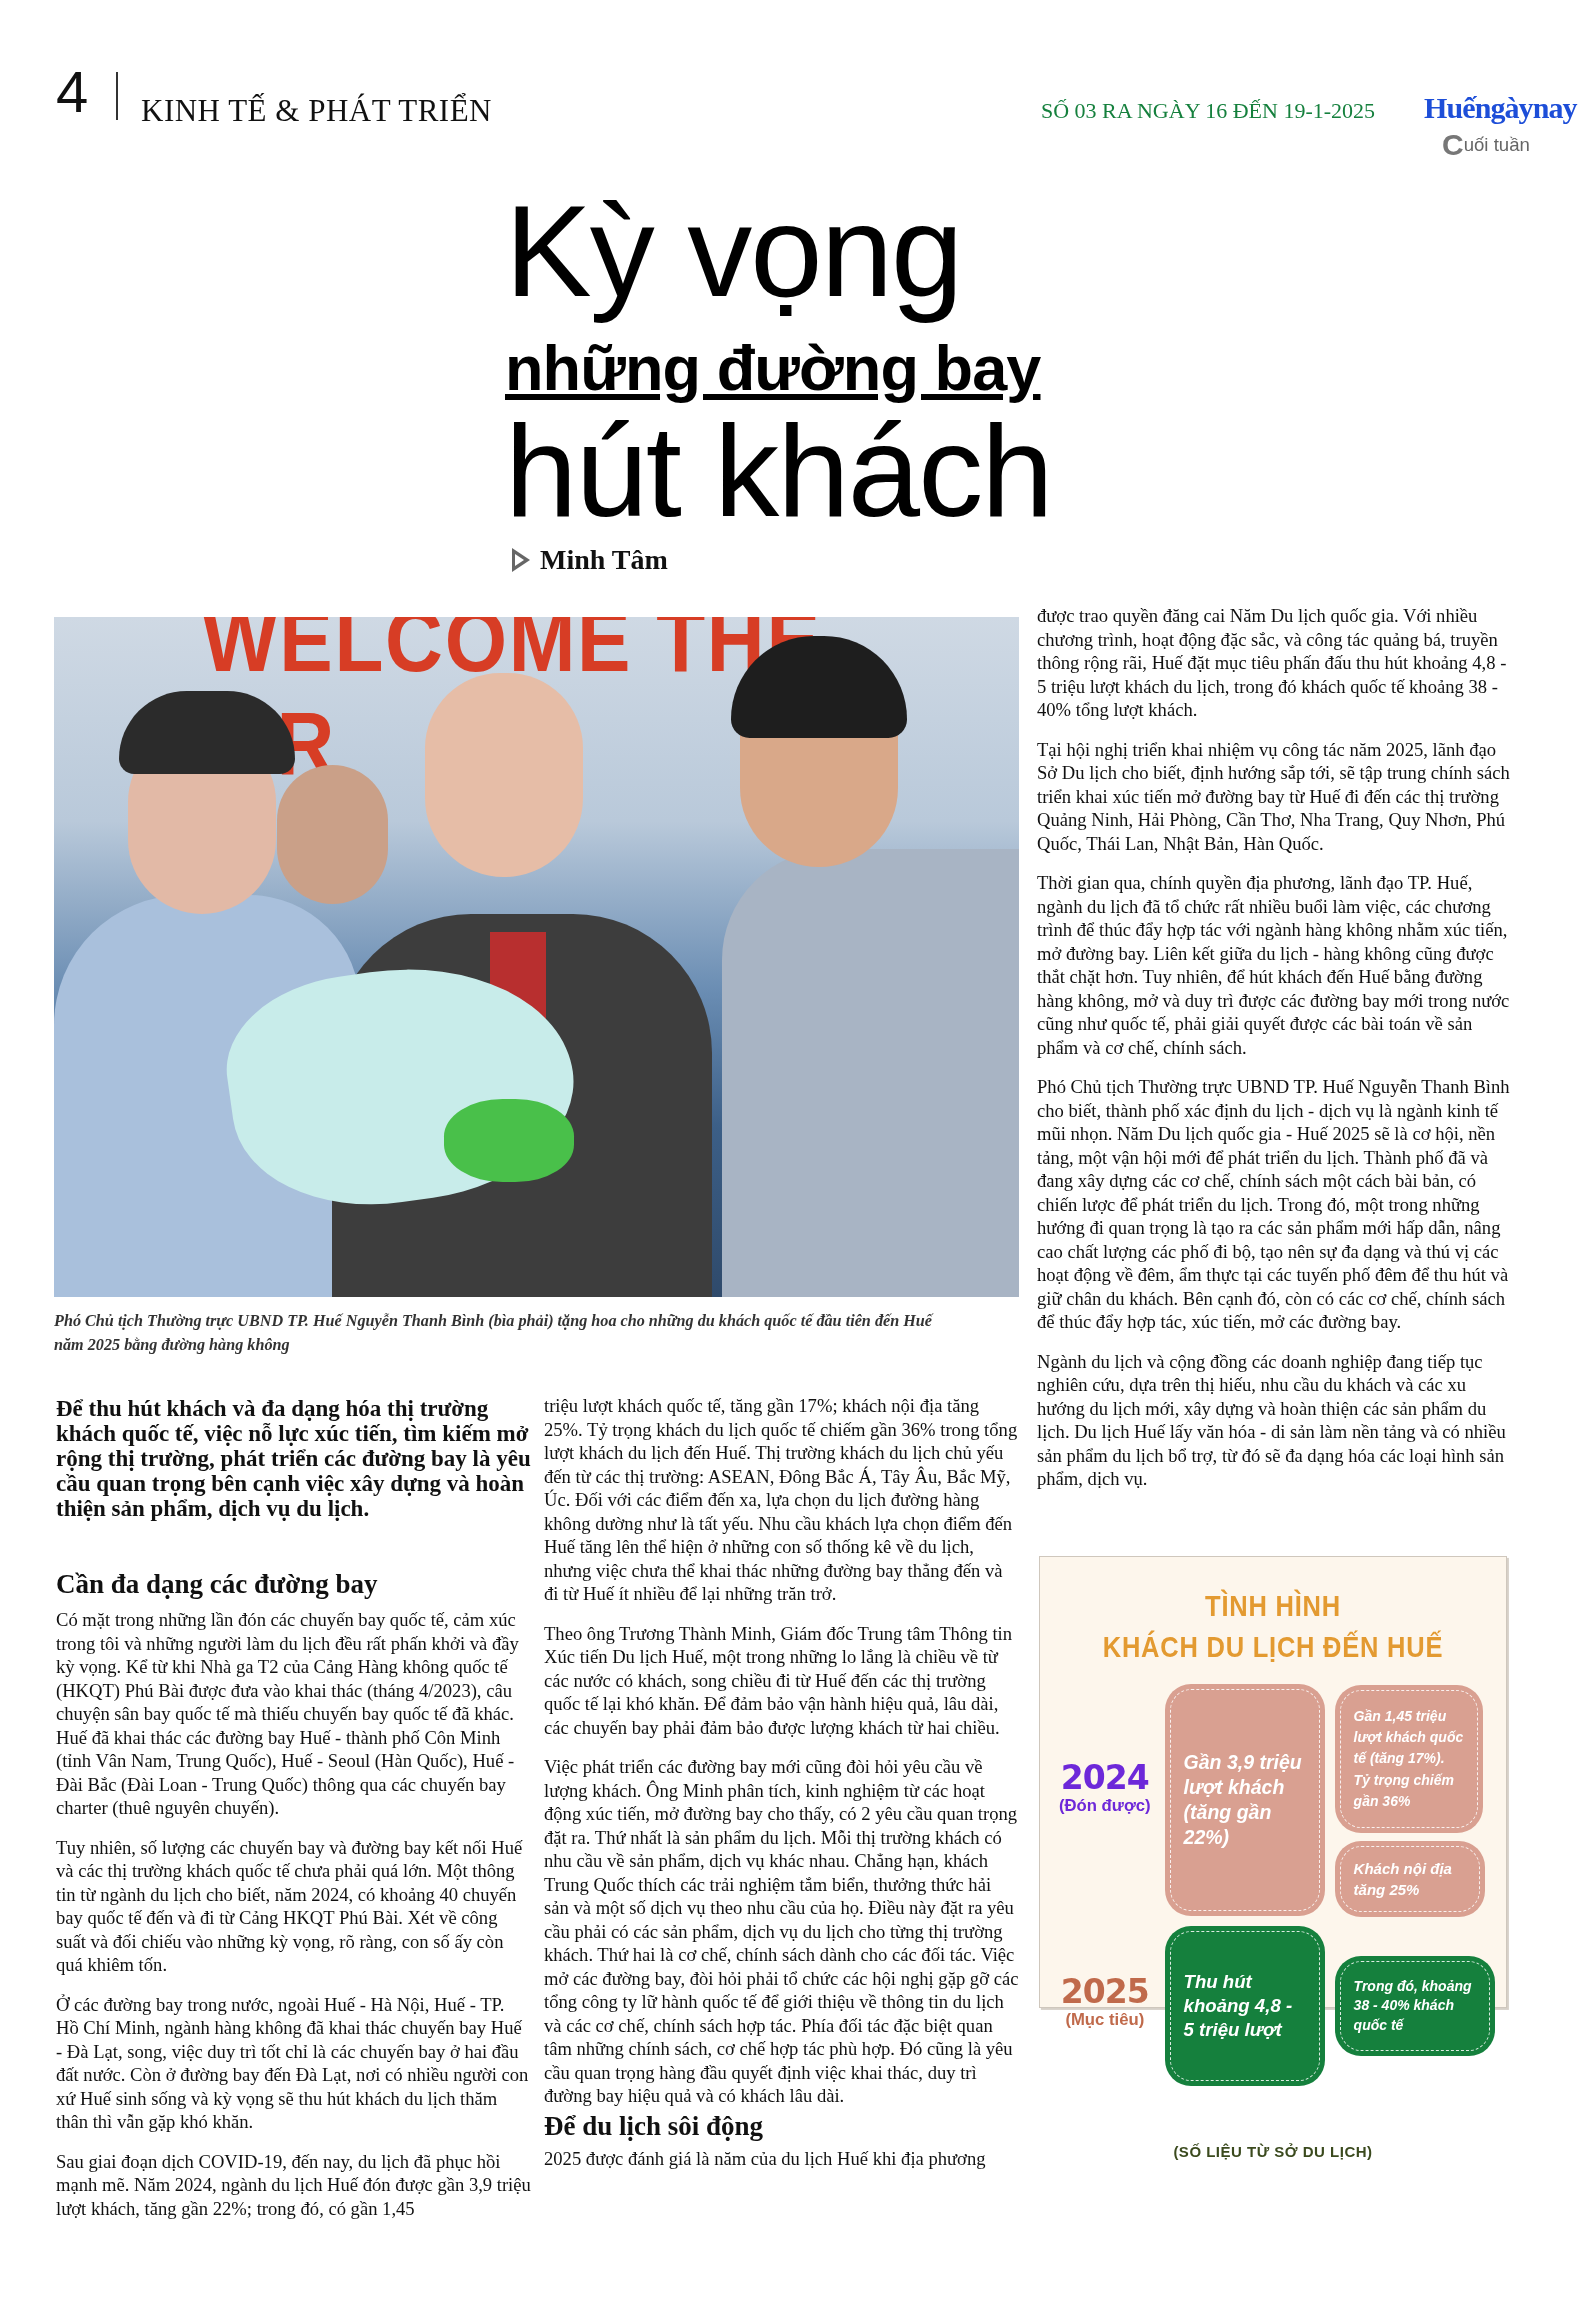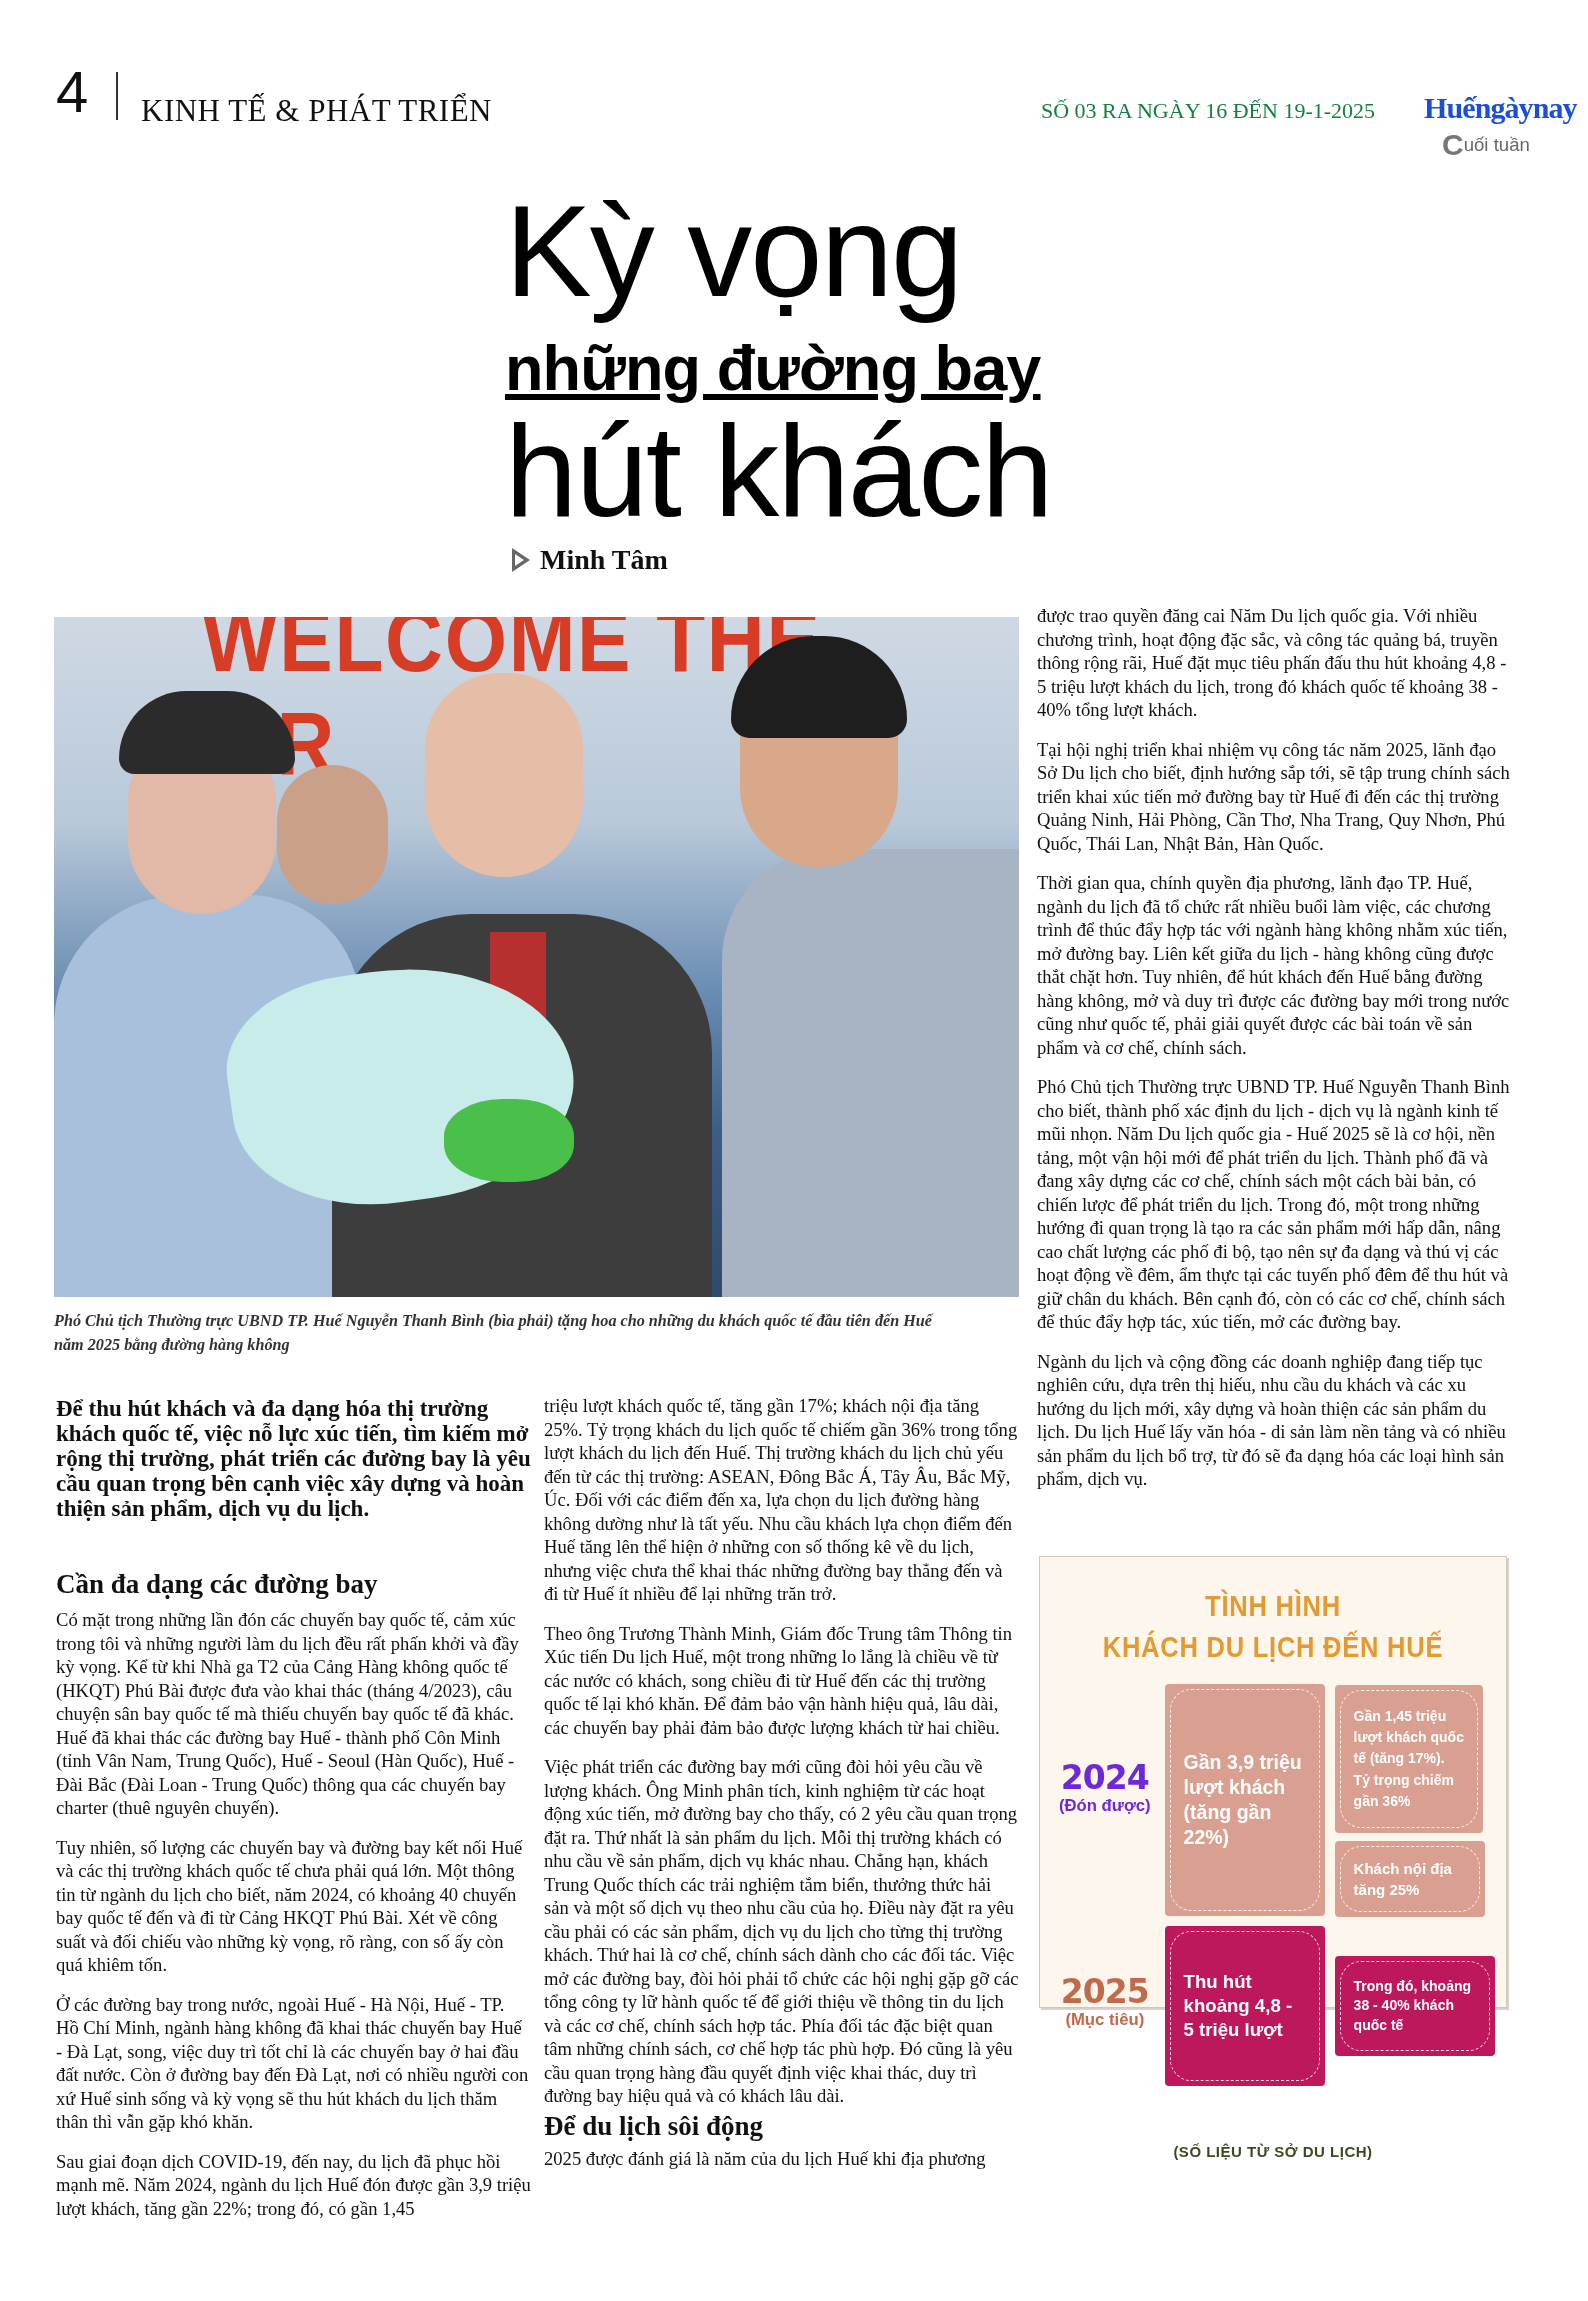--- a/index.html
+++ b/index.html
@@ -55,24 +55,24 @@
   .sub2 { font-weight: bold; font-size: 27px; line-height: 30px; margin: -7.4px 0 5.6px 0; }
 
   
   .info { left: 1039px; top: 1556px; width: 468px; height: 452px; background: #fdf6ec; border: 0.9px solid #cfc7bd; box-shadow: 1.9px 1.9px 0 #d6d0c8; }
   .info-title { position: absolute; left: 0; width: 100%; top: 28px; text-align: center; font-family: "Liberation Sans", sans-serif; font-weight: bold; color: #e39a31; font-size: 30px; line-height: 41px; letter-spacing: 0.9px; transform: scaleX(0.85); }
   .year { position: absolute; text-align: center; width: 111px; font-family: "DejaVu Sans", sans-serif; }
   .year .y { font-size: 33px; font-weight: bold; line-height: 37px; letter-spacing: -0.9px; }
   .year .l { font-family: "Liberation Sans", sans-serif; font-weight: bold; font-size: 16.7px; line-height: 20.4px; }
   .y24 { left: 9.3px; top: 202px; color: #6d28d9; }
   .y25 { left: 9.3px; top: 416px; color: #c06a4b; }
-  .box { position: absolute; border-radius: 4px; color: #fff; font-family: "Liberation Sans", sans-serif; font-weight: bold; padding: 4.6px; }
+  .box { position: absolute; border-radius: 26px; color: #fff; font-family: "Liberation Sans", sans-serif; font-weight: bold; padding: 4.6px; font-style: italic; }
   .box .inner { width: 100%; height: 100%; border: 1.9px dashed rgba(255,255,255,0.85); border-radius: 21.3px; display: flex; align-items: center; padding: 0 13px; }
   .box.light { background: #d9a091; }
-  .box.dark { background: #be185d; }
+  .box.dark { background: #15803d; }
   .b1 { left: 125px; top: 127px; width: 160px; height: 232px; font-size: 19.5px; line-height: 25px; }
   .b2 { left: 295px; top: 128px; width: 148px; height: 148px; font-size: 14px; line-height: 21.3px; }
   .b3 { left: 295px; top: 284px; width: 150px; height: 76px; font-size: 15px; line-height: 21.3px; }
   .b4 { left: 125px; top: 369px; width: 160px; height: 160px; font-size: 18.6px; line-height: 24px; }
   .b5 { left: 295px; top: 399px; width: 160px; height: 100px; font-size: 14px; line-height: 19.5px; }
   .source { position: absolute; left: 0; width: 100%; top: 586px; text-align: center; font-family: "Liberation Sans", sans-serif; font-weight: bold; font-size: 15px; color: #3b4a1e; letter-spacing: 0.5px; }
 </style>
 </head>
 <body>
 

